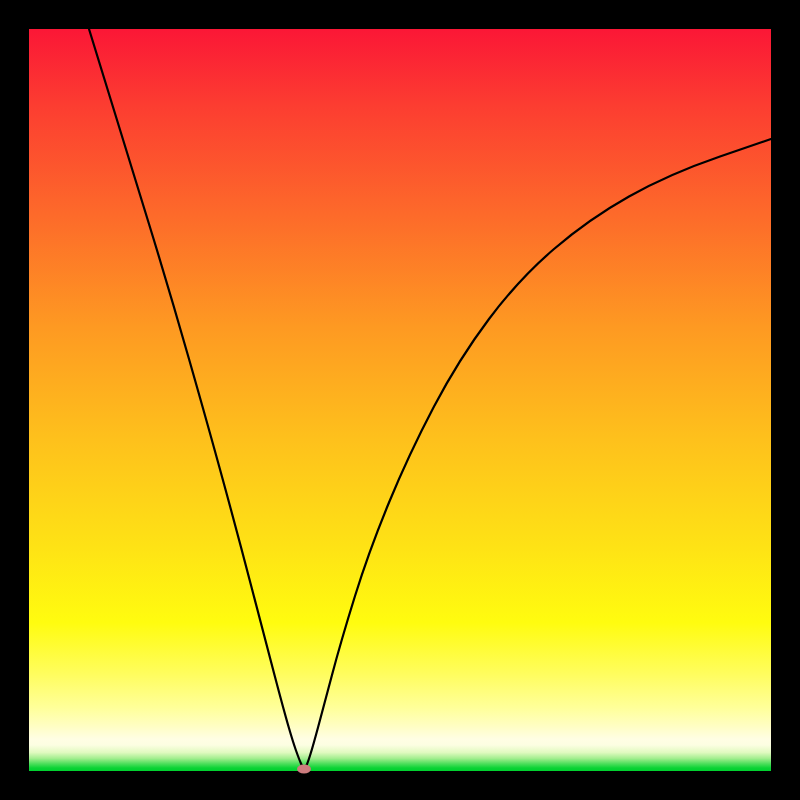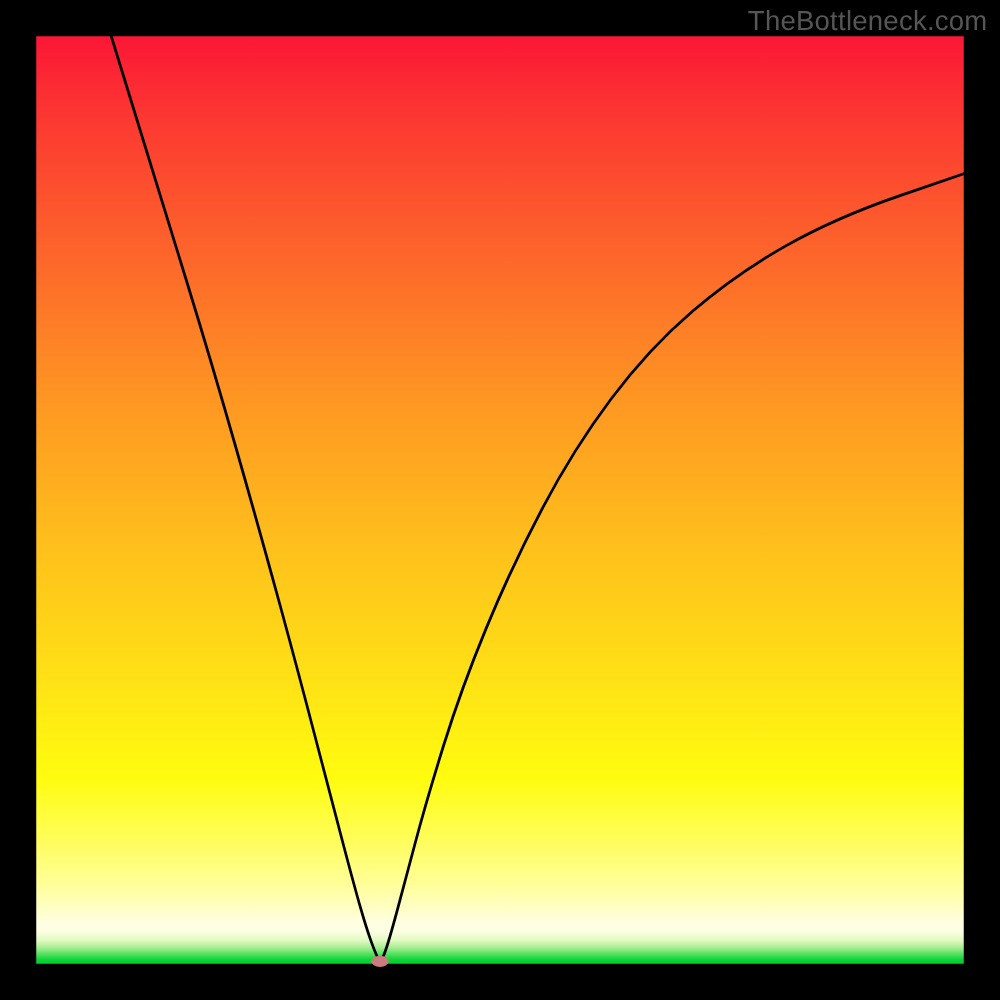--- a/index.html
+++ b/index.html
@@ -75,15 +75,14 @@
 
   <div class="plot-area">
 
     <svg class="curve" viewBox="0 0 742 742" preserveAspectRatio="none">
       <path id="curve-path" fill="none" stroke="#000000" stroke-width="2.2" stroke-linecap="round" stroke-linejoin="round" d="M 60 0 Q 60 0 80 65 Q 100 130 120 195 Q 140 260 160 330 Q 180 400 195 455 Q 210 510 223 560 Q 236 610 245.5 646 Q 255 682 259.5 697.5 Q 264 713 267 721.5 Q 270 730 271.75 734 Q 273.5 738 274.25 739 Q 275 740 275.75 739.25 Q 276.5 738.5 277.75 735.75 Q 279 733 281.5 725 Q 284 717 289 698.5 Q 294 680 303 646 Q 312 612 326 567 Q 340 522 360 473.5 Q 380 425 405 377.5 Q 430 330 460 290 Q 490 250 525 220 Q 560 190 600 167.5 Q 640 145 691 127.5 T 742 110"></path>
       <ellipse id="curve-marker" class="marker" cx="275" cy="740" rx="7" ry="4.5"></ellipse>
     </svg>
 
   </div>
 
-  <div class="watermark">TheBottleneck.com</div>
 
 </div>
 
 </body></html>

